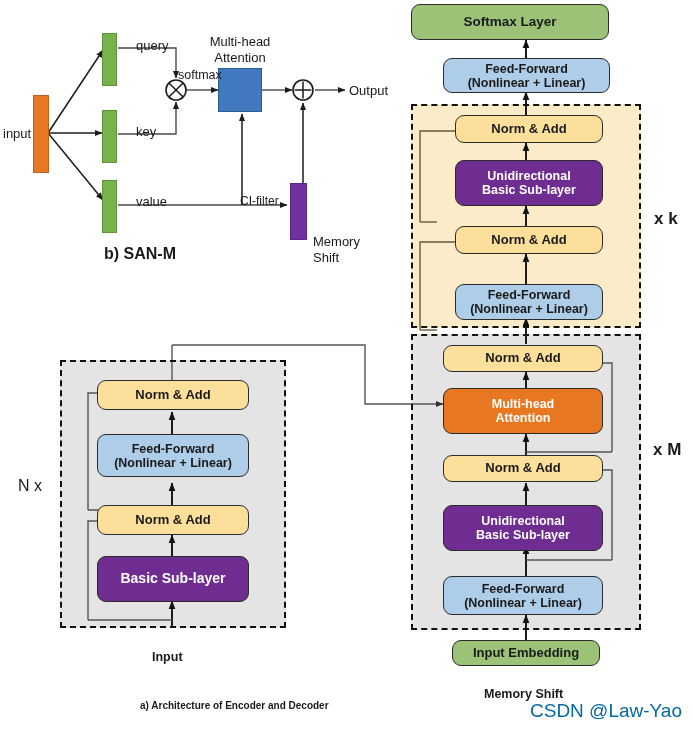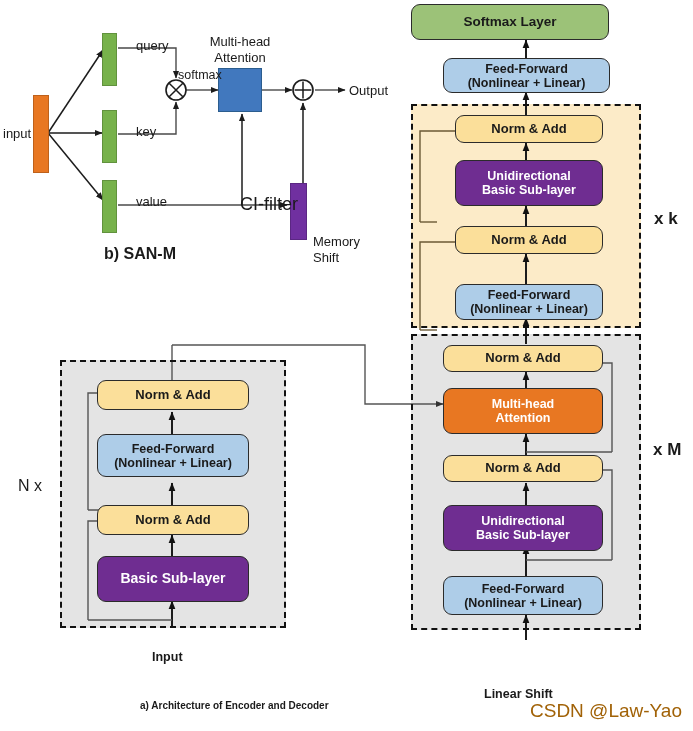--- a/index.html
+++ b/index.html
@@ -9,21 +9,21 @@
   svg.layer{position:absolute;left:0;top:0;width:693px;height:731px;pointer-events:none;}
   .box{position:absolute;box-sizing:border-box;display:flex;align-items:center;
        justify-content:center;text-align:center;border:1.4px solid #2b2b2b;
        border-radius:9px;font-weight:bold;line-height:1.12;}
   .bar{position:absolute;box-sizing:border-box;border:1px solid rgba(0,0,0,0.18);}
   .lbl{position:absolute;white-space:nowrap;}
   .dash{position:absolute;box-sizing:border-box;border:2.5px dashed #111;}
   .grayzone{position:absolute;background:#e4e4e4;}
   .creamzone{position:absolute;background:#fcebc8;}
   .cap{position:absolute;font-weight:bold;white-space:nowrap;}
-  .wm{position:absolute;color:#a16207;font-size:19px;white-space:nowrap;text-align:right;}
+  .wm{position:absolute;color:#0369a1;font-size:19px;white-space:nowrap;text-align:right;}
 </style>
 </head>
 <body>
 
 <div id="root">
 
   <div class="creamzone" style="left:411px;top:104px;width:230px;height:224px;"></div>
   <div class="grayzone" style="left:411px;top:334px;width:230px;height:296px;"></div>
   <div class="grayzone" style="left:60px;top:360px;width:226px;height:268px;"></div>
 
@@ -125,21 +125,21 @@
 
   <div class="lbl" style="left:3px;top:126px;font-size:13px;">input</div>
   <div class="lbl" style="left:136px;top:38px;font-size:13px;">query</div>
   <div class="lbl" style="left:136px;top:124px;font-size:13px;">key</div>
   <div class="lbl" style="left:136px;top:194px;font-size:13px;">value</div>
   <div class="lbl" style="left:178px;top:68px;font-size:12.5px;">softmax</div>
   <div class="lbl" style="left:206px;top:34px;font-size:13px;text-align:center;width:68px;line-height:1.2;">
     <span>Multi-head</span><br>
     <span>Attention</span>
   </div>
-  <div class="lbl" style="left:240px;top:194px;font-size:18px;">CI-filter</div>
+  <div class="lbl" style="left:240px;top:194px;font-size:12px;">CI-filter</div>
   <div class="lbl" style="left:313px;top:193px;font-size:13px;line-height:1.2;margin-top:41px;">
     <span>Memory</span><br>
     <span>Shift</span>
   </div>
   <div class="lbl" style="left:349px;top:83px;font-size:13px;">Output</div>
 
   <div class="cap" style="left:104px;top:245px;font-size:16px;">b) SAN-M</div>
 
   <div class="box" style="left:411px;top:4px;width:198px;height:36px;background:#9cc278;font-size:13.5px;">Softmax Layer</div>
 
@@ -175,22 +175,23 @@
     <span>Unidirectional</span>
     <span>Basic Sub-layer</span>
   </div>
   <div class="box" style="left:443px;top:576px;width:160px;height:39px;background:#aecde8;font-size:12.5px;flex-direction:column;">
     <span>Feed-Forward</span>
     <span>(Nonlinear + Linear)</span>
   </div>
 
   <div class="cap" style="left:653px;top:440px;font-size:17px;text-align:right;">x M</div>
 
-
-  <div class="lbl" style="left:484px;top:687px;font-size:12.5px;font-weight:bold;">Linear Shift</div>
+  <div class="box" style="left:452px;top:640px;width:148px;height:26px;background:#9cc278;font-size:13px;">Input Embedding</div>
+
+  <div class="lbl" style="left:484px;top:687px;font-size:12.5px;font-weight:bold;">Memory Shift</div>
 
   <div class="dash" style="left:60px;top:360px;width:226px;height:268px;"></div>
 
   <div class="box" style="left:97px;top:380px;width:152px;height:30px;background:#fbdf9a;font-size:13px;">Norm &amp; Add</div>
   <div class="box" style="left:97px;top:434px;width:152px;height:43px;background:#aecde8;font-size:12.5px;flex-direction:column;">
     <span>Feed-Forward</span>
     <span>(Nonlinear + Linear)</span>
   </div>
   <div class="box" style="left:97px;top:505px;width:152px;height:30px;background:#fbdf9a;font-size:13px;">Norm &amp; Add</div>
   <div class="box" style="left:97px;top:556px;width:152px;height:46px;background:#6f2d91;color:#fff;font-size:14px;">Basic Sub-layer</div>

